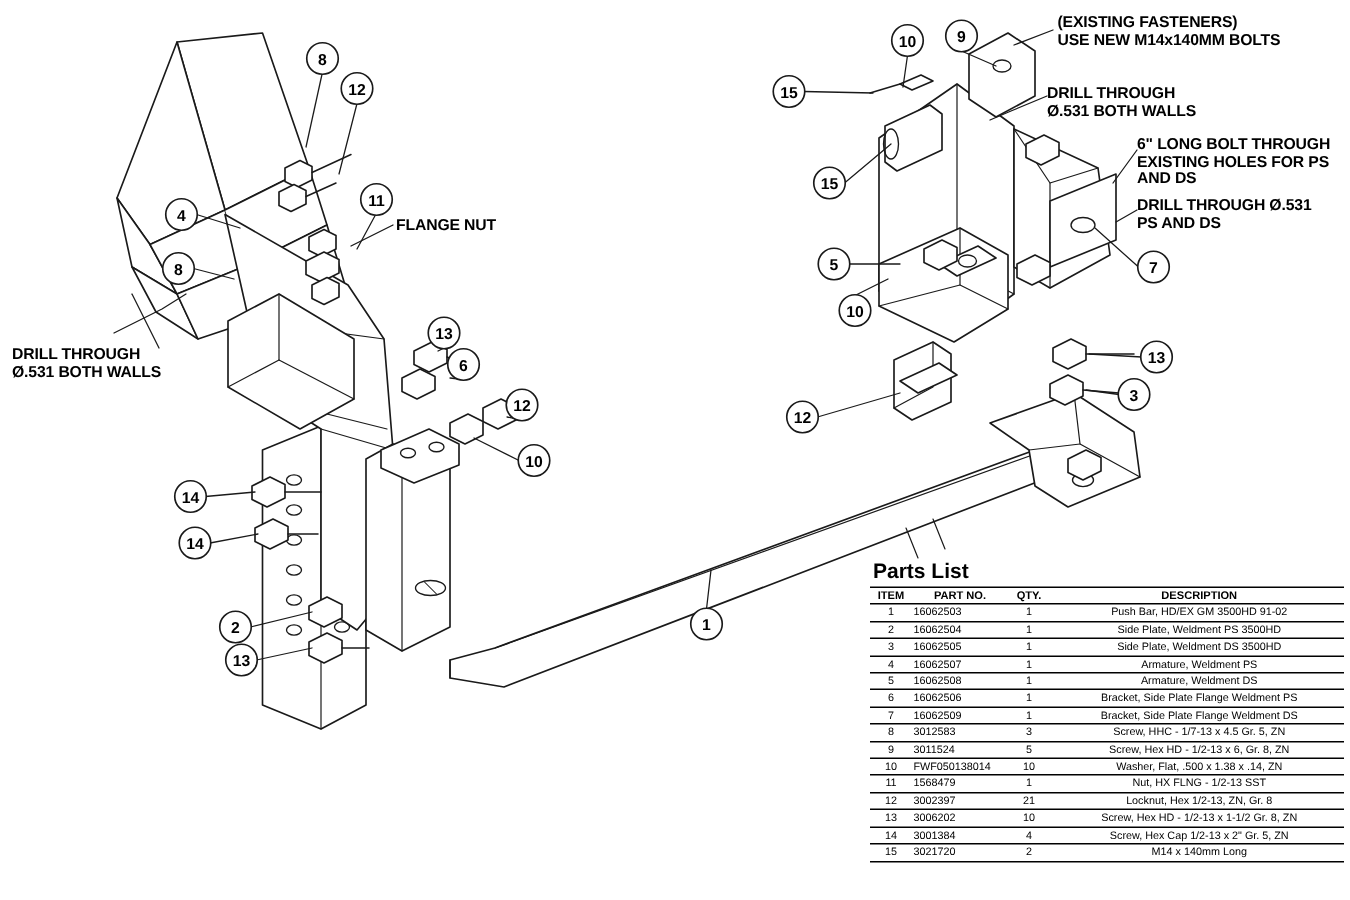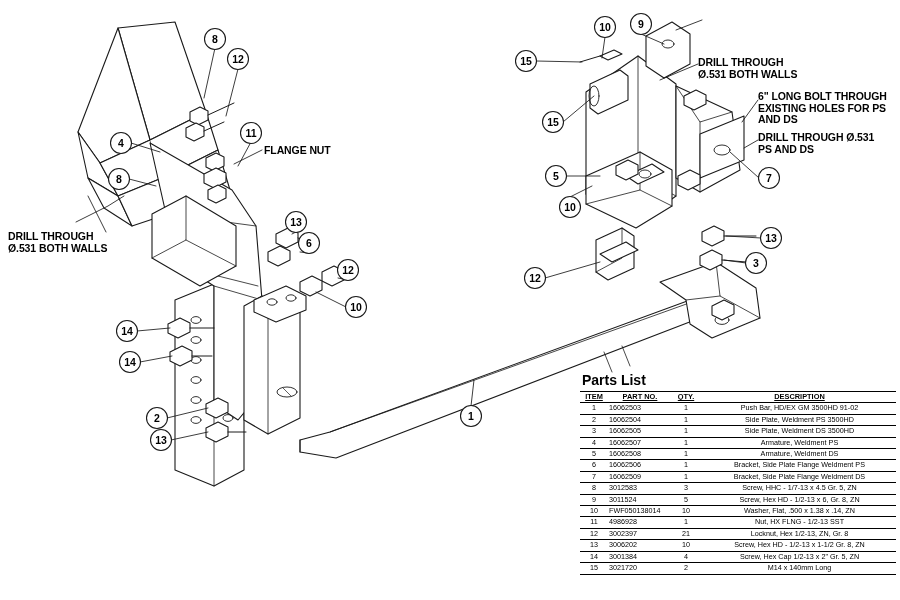--- a/index.html
+++ b/index.html
@@ -6,21 +6,21 @@
   body{width:900px;height:600px;overflow:hidden;font-family:"Liberation Sans",sans-serif;color:#000;}
   #stage{position:relative;width:900px;height:600px;}
   svg#art{position:absolute;left:0;top:0;width:900px;height:600px;}
   .note{position:absolute;font-size:10.5px;line-height:11.5px;font-weight:bold;letter-spacing:-.1px;white-space:pre;}
   .balloon-txt{font-size:10.5px;font-weight:bold;}
   
   #parts{position:absolute;left:580px;top:372px;width:316px;}
   #parts .title{font-size:14px;font-weight:bold;margin:0 0 3px 2px;}
   table{border-collapse:collapse;width:316px;font-size:7.2px;}
   th,td{border:0;padding:0 1px;height:10.4px;line-height:10.4px;vertical-align:bottom;white-space:nowrap;}
-  thead th{font-size:7.4px;font-weight:bold;border-bottom:1.2px solid #000;border-top:1.2px solid #000;text-decoration:underline;}
+  thead th{font-size:7.4px;font-weight:bold;border-bottom:1.2px solid #000;border-top:1.2px solid #000;}
   tbody tr td{border-bottom:.6px solid #000;}
   .c-item{width:26px;text-align:center;}
   .c-part{width:62px;text-align:left;}
   .c-qty{width:26px;text-align:center;}
   .c-desc{width:auto;text-align:center;padding-left:4px;}
   thead .c-desc{padding-left:4px;}
   .hdr-item,.hdr-part,.hdr-qty{text-align:center;}
 </style>
 </head>
 <body>
@@ -235,20 +235,22 @@
       <text x="553" y="126">15</text>
       <text x="556" y="180">5</text>
       <text x="570" y="211">10</text>
       <text x="769" y="182">7</text>
       <text x="771" y="242">13</text>
       <text x="756" y="267">3</text>
       <text x="535" y="282">12</text>
     </g>
   </svg>
 
+  <div class="note" style="left:705px;top:10px;">(EXISTING FASTENERS)
+USE NEW M14x140MM BOLTS</div>
   <div class="note" style="left:698px;top:57px;">DRILL THROUGH
 Ø.531 BOTH WALLS</div>
   <div class="note" style="left:758px;top:91px;">6" LONG BOLT THROUGH
 EXISTING HOLES FOR PS
 AND DS</div>
   <div class="note" style="left:758px;top:132px;">DRILL THROUGH Ø.531
 PS AND DS</div>
   <div class="note" style="left:264px;top:145px;">FLANGE NUT</div>
   <div class="note" style="left:8px;top:231px;">DRILL THROUGH
 Ø.531 BOTH WALLS</div>
@@ -320,21 +322,21 @@
           <td class="c-desc">Screw, Hex HD - 1/2-13 x 6, Gr. 8, ZN</td>
         </tr>
         <tr>
           <td class="c-item">10</td>
           <td class="c-part">FWF050138014</td>
           <td class="c-qty">10</td>
           <td class="c-desc">Washer, Flat, .500 x 1.38 x .14, ZN</td>
         </tr>
         <tr>
           <td class="c-item">11</td>
-          <td class="c-part">4986928</td>
+          <td class="c-part">1568479</td>
           <td class="c-qty">1</td>
           <td class="c-desc">Nut, HX FLNG - 1/2-13 SST</td>
         </tr>
         <tr>
           <td class="c-item">12</td>
           <td class="c-part">3002397</td>
           <td class="c-qty">21</td>
           <td class="c-desc">Locknut, Hex 1/2-13, ZN, Gr. 8</td>
         </tr>
         <tr>

